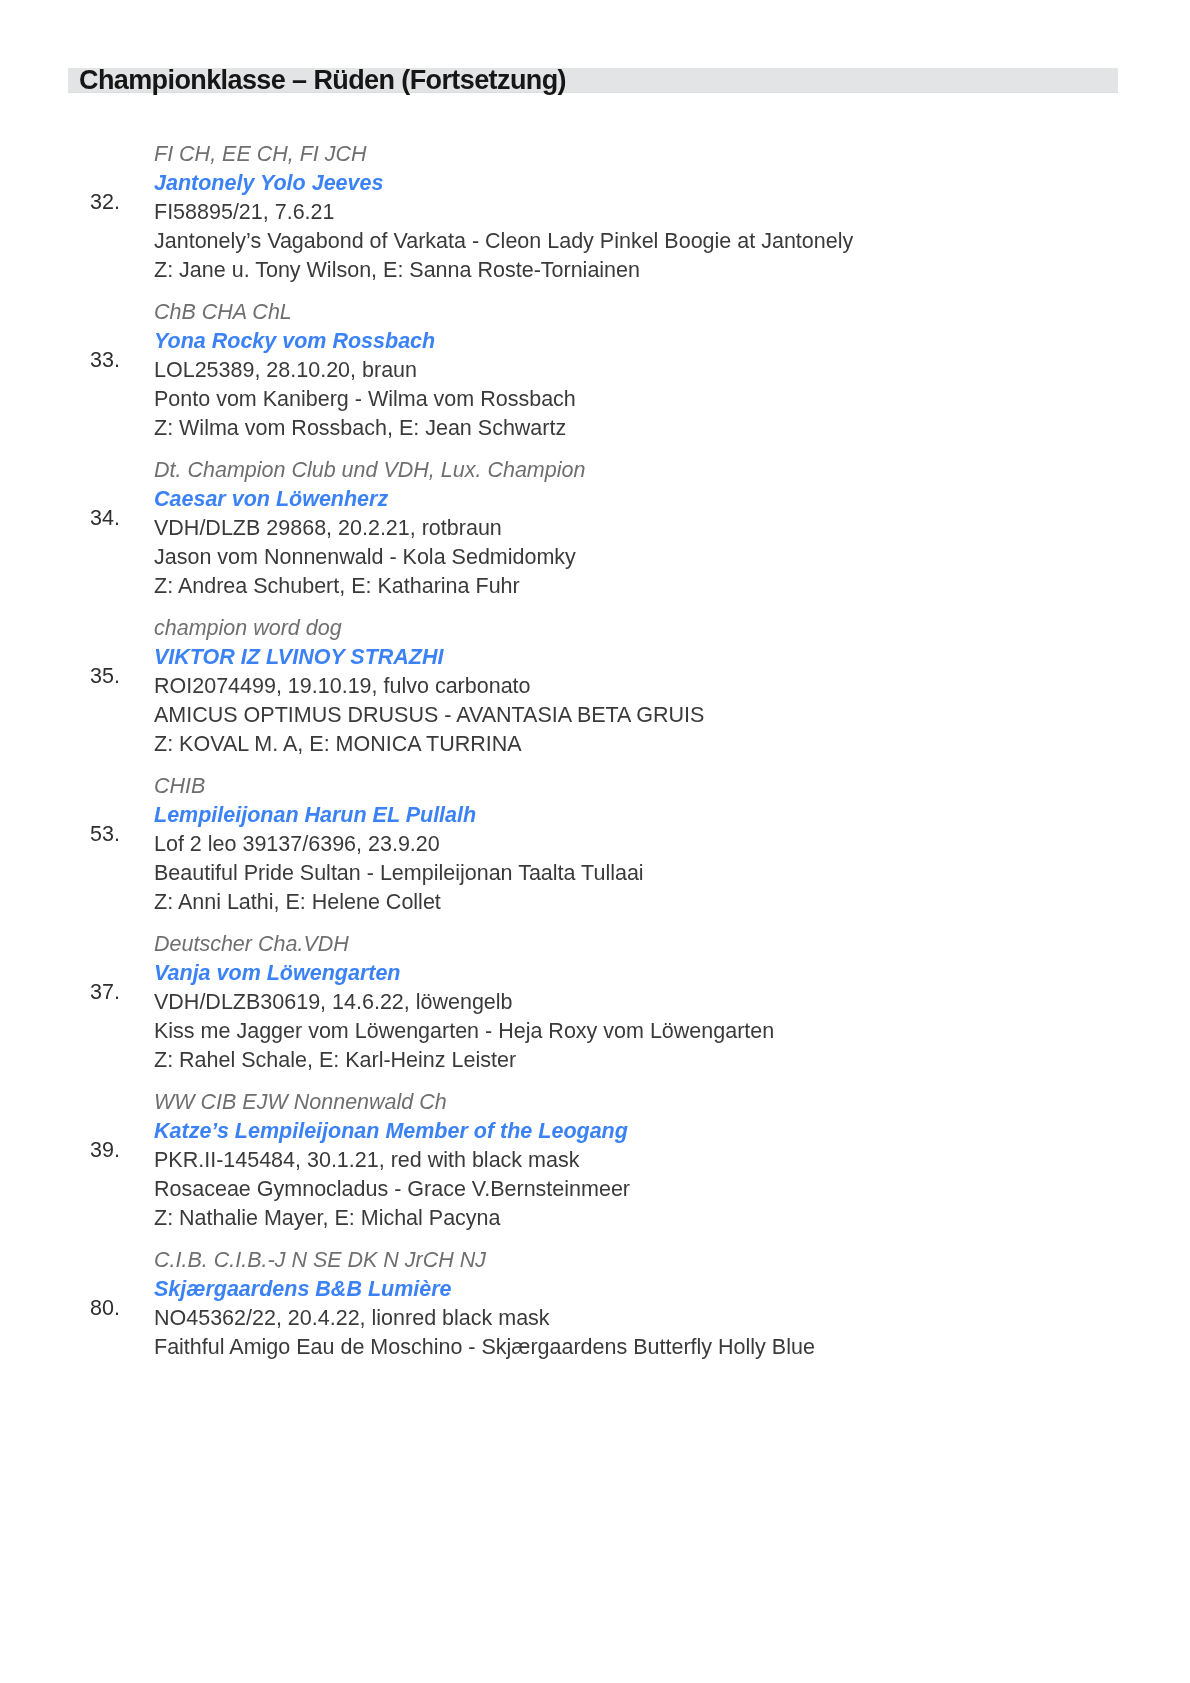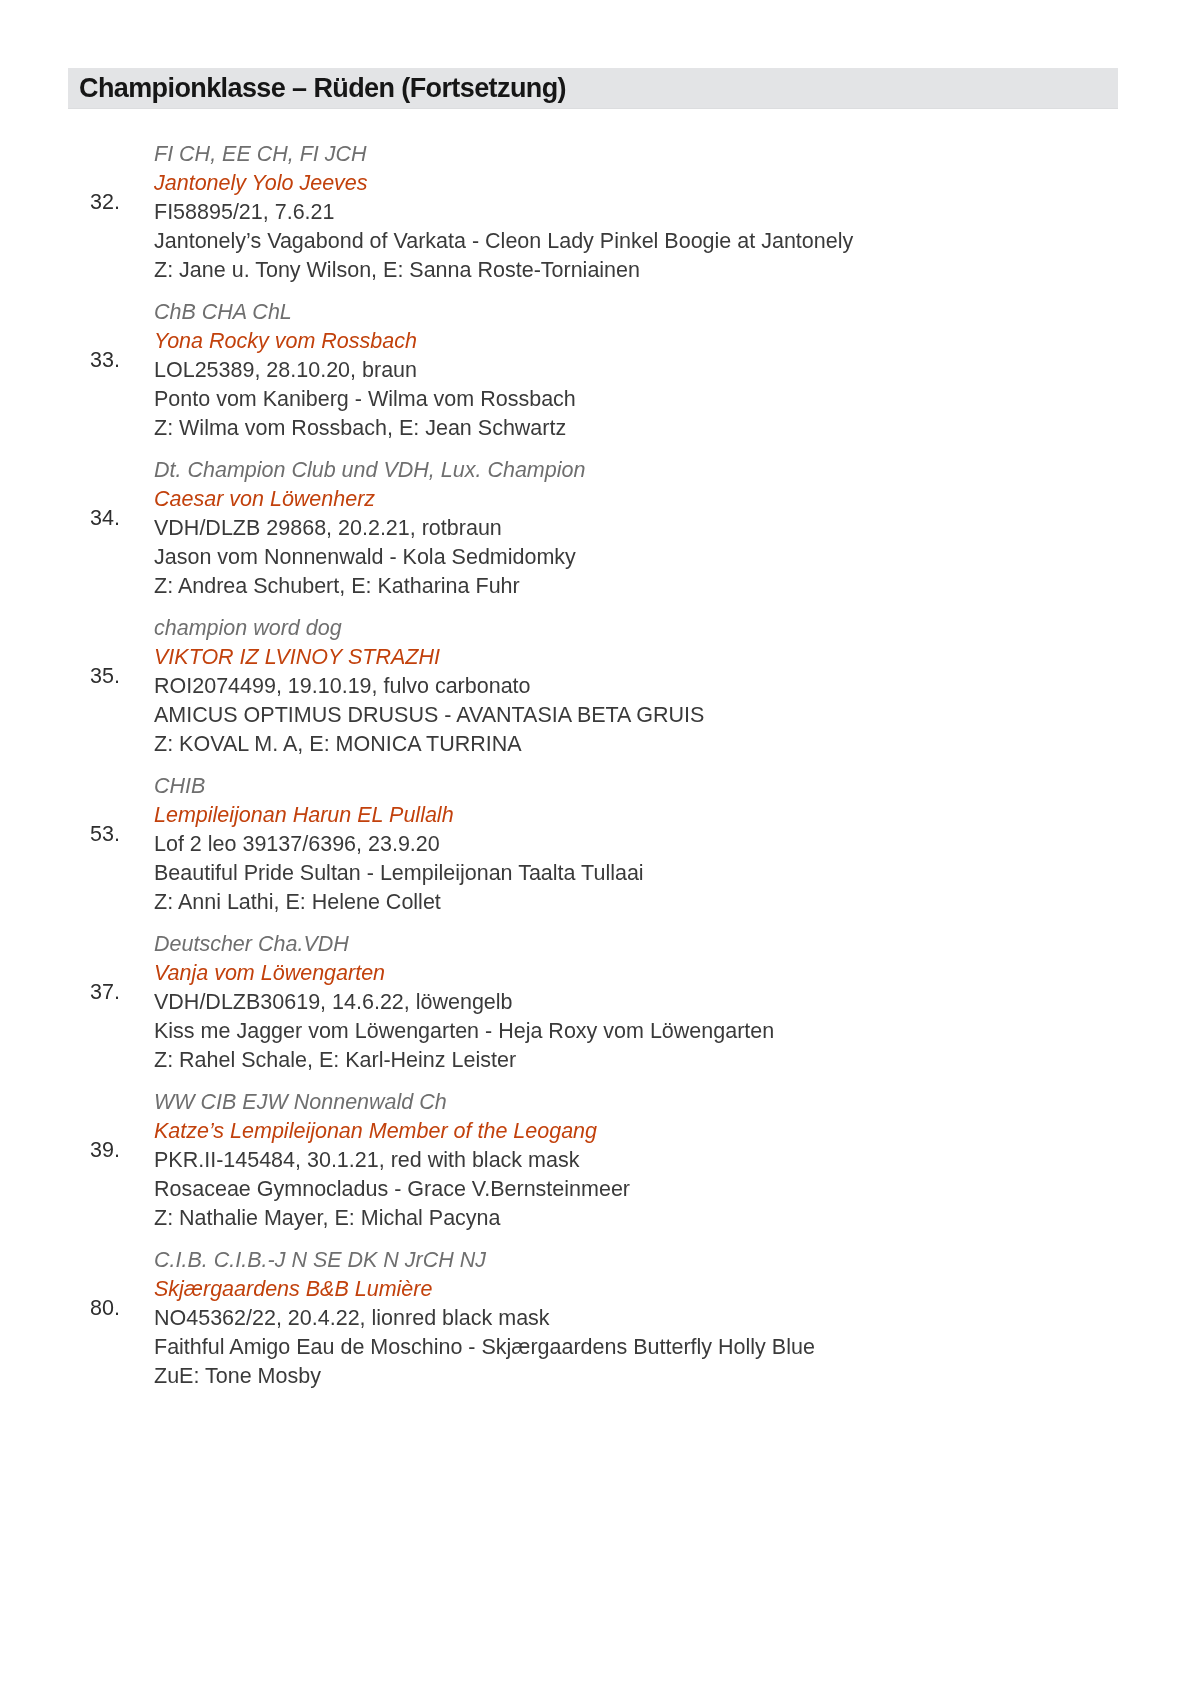--- a/index.html
+++ b/index.html
@@ -17,21 +17,21 @@
   .page {
     position: absolute;
     inset: 0;
     background: #ffffff;
   }
   .header-bar {
     position: absolute;
     left: 68px;
     top: 68px;
     width: 1050px;
-    height: 41px;
+    height: 25px;
     background: #e3e4e6;
     border-bottom: 1px solid #dcdddf;
     display: flex;
     align-items: center;
     box-sizing: border-box;
     padding-left: 11px;
   }
   .header-title {
     font-size: 27px;
     font-weight: bold;
@@ -58,23 +58,23 @@
     margin-top: 48px;
   }
   .entry-body div {
     white-space: nowrap;
   }
   .line-titles {
     color: #6f6f6f;
     font-style: italic;
   }
   .line-name {
-    font-weight: normal;
+    font-weight: bold;
     font-style: italic;
-    color: #c2410c;
+    color: #3b82f6;
   }
   .line-reg, .line-parents, .line-breeder {
     color: #3a3a3a;
   }
 </style>
 </head>
 <body>
 
 <div class="page">
   <div class="header-bar">
@@ -159,17 +159,16 @@
     </div>
   </div>
 
   <div class="entry">
     <div class="entry-number">80.</div>
     <div class="entry-body">
       <div class="line-titles">C.I.B. C.I.B.-J N SE DK N JrCH NJ</div>
       <div class="line-name">Skjærgaardens B&amp;B Lumière</div>
       <div class="line-reg">NO45362/22, 20.4.22, lionred black mask</div>
       <div class="line-parents">Faithful Amigo Eau de Moschino - Skjærgaardens Butterfly Holly Blue</div>
-      <div class="line-breeder">ZuE: Tone Mosby</div>
     </div>
   </div>
 </div>
 </div>
 
 </body></html>

